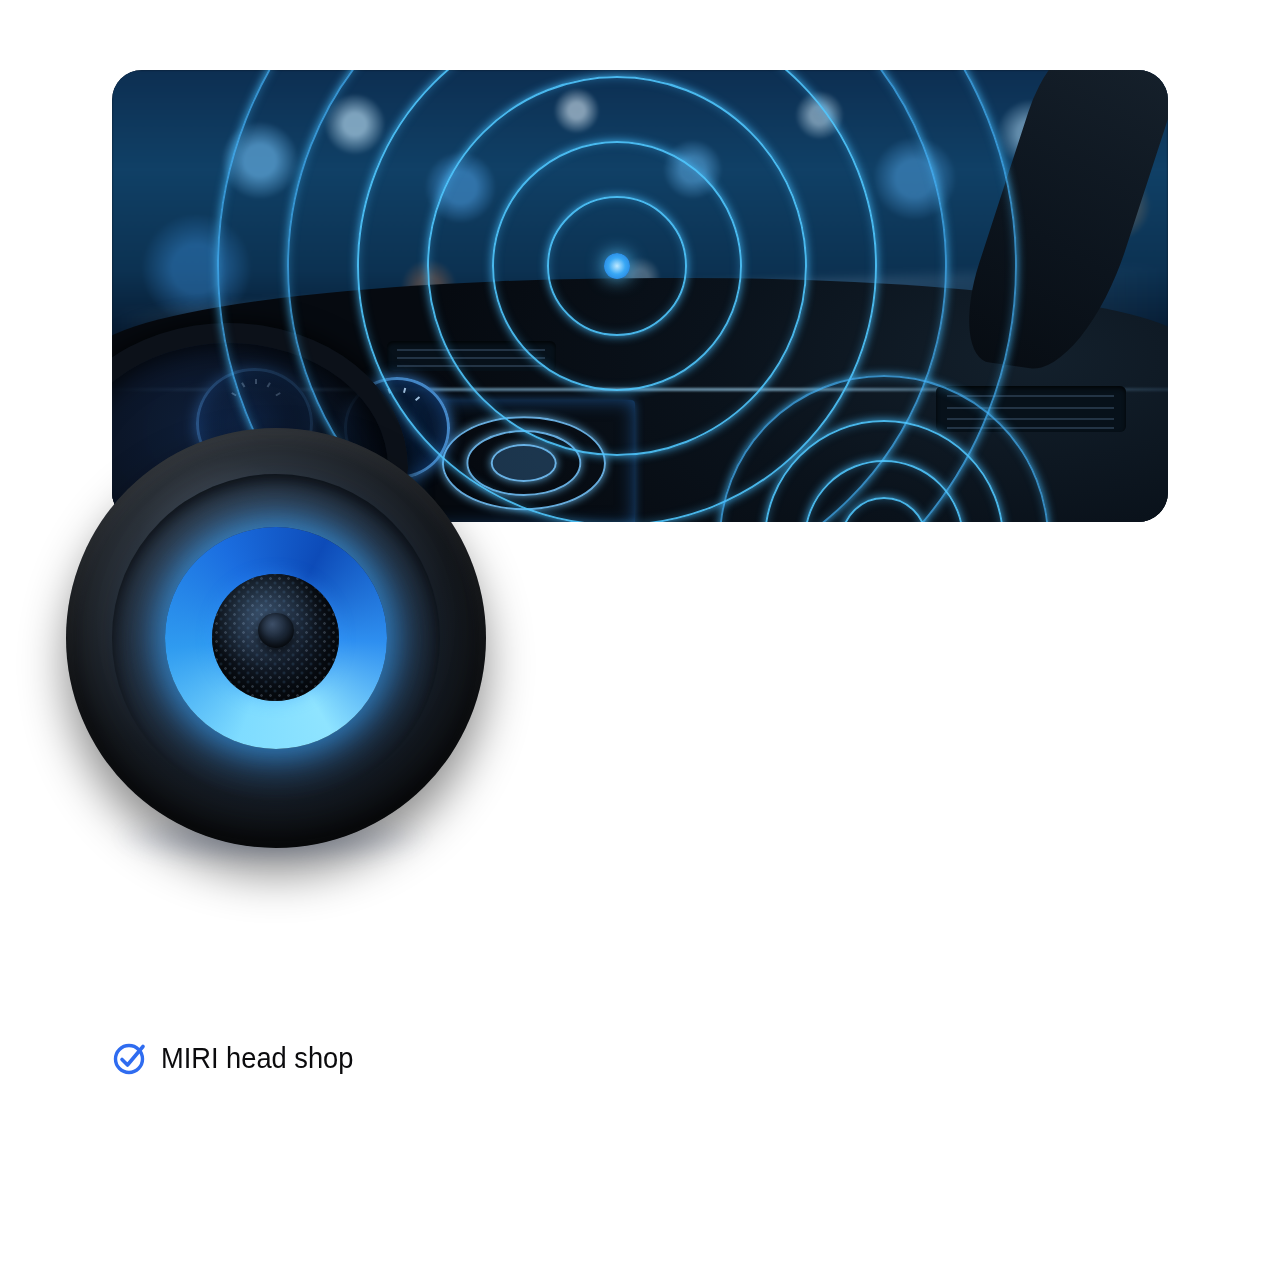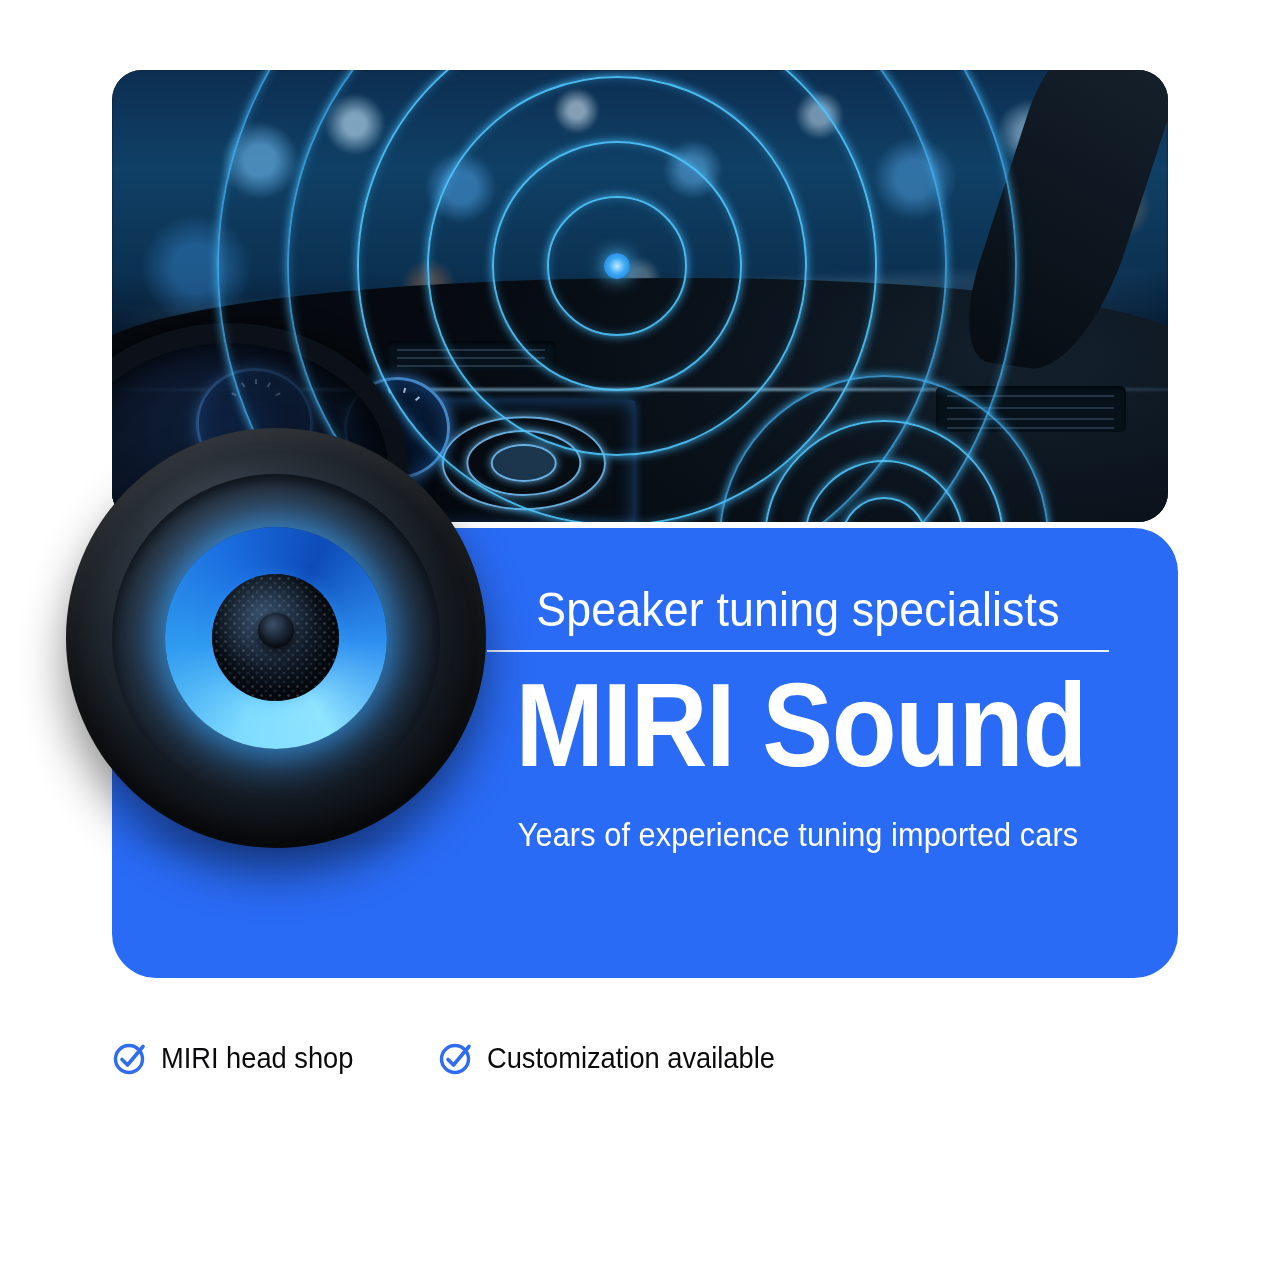--- a/index.html
+++ b/index.html
@@ -246,21 +246,21 @@
     position:absolute; left:36%; top:30%; width:28%; height:28%;
     border-radius:50%;
     background:radial-gradient(circle at 40% 32%, #3d4f68 0%, #1c2838 45%, #0a1018 100%);
     box-shadow:0 4px 12px rgba(0,0,0,.8), inset 0 -3px 8px rgba(0,0,0,.8);
   }
 
   
   .features {
     position:absolute; left:112px; top:1028px;
     width:1066px; height:60px;
-    display:flex; align-items:center; gap:72px;
+    display:flex; align-items:center; gap:39px;
   }
   .feature { display:flex; align-items:center; gap:13px; }
   .check { position:relative; width:36px; height:36px; flex:0 0 36px; }
   .check svg { display:block; width:36px; height:36px; }
   .feature-label {
     font-size:29px; color:#0b0b0d; white-space:nowrap;
     font-family:"Liberation Sans Narrow","Liberation Sans","DejaVu Sans Condensed",sans-serif;
     transform:scaleX(.94); transform-origin:left center;
   }
 
@@ -348,28 +348,20 @@
 
     <div class="wavegrp">
       <div class="ripple soft" style="left:772px;top:470px;width:330px;height:330px;"></div>
       <div class="ripple" style="left:772px;top:470px;width:240px;height:240px;"></div>
       <div class="ripple" style="left:772px;top:470px;width:160px;height:160px;"></div>
       <div class="ripple" style="left:772px;top:470px;width:86px;height:86px;"></div>
 
     </div>
   </div>
 
-  <div class="blue-card">
-    <div class="copy">
-      <div class="headline">Speaker tuning specialists</div>
-      <div class="rule"></div>
-      <div class="brand">MIRI Sound</div>
-      <div class="tagline">Years of experience tuning imported cars</div>
-    </div>
-  </div>
 
   <div class="speaker-wrap">
     <div class="speaker-shadow"></div>
     <div class="spk">
       <div class="spk-rim">
         <div class="spk-glow">
           <div class="spk-cone">
             <div class="mesh"></div>
             <div class="mesh2"></div>
             <div class="cone-sheen"></div>
@@ -386,26 +378,17 @@
       <span class="check">
         <svg viewBox="0 0 36 36">
           <circle cx="17" cy="19" r="13.5" fill="none" stroke="#2f6cf0" stroke-width="3.4"></circle>
           <path d="M10 19.5 L15.5 25 L31 6.5" fill="none" stroke="#2f6cf0" stroke-width="3.6" stroke-linecap="round" stroke-linejoin="round"></path>
         </svg>
       </span>
       <span class="feature-label">MIRI head shop</span>
     </div>
 
 
-    <div class="feature">
-      <span class="check">
-        <svg viewBox="0 0 36 36">
-          <circle cx="17" cy="19" r="13.5" fill="none" stroke="#2f6cf0" stroke-width="3.4"></circle>
-          <path d="M10 19.5 L15.5 25 L31 6.5" fill="none" stroke="#2f6cf0" stroke-width="3.6" stroke-linecap="round" stroke-linejoin="round"></path>
-        </svg>
-      </span>
-      <span class="feature-label">Customization available</span>
-    </div>
 
   </div>
 
 
 </div>
 
 </body></html>

